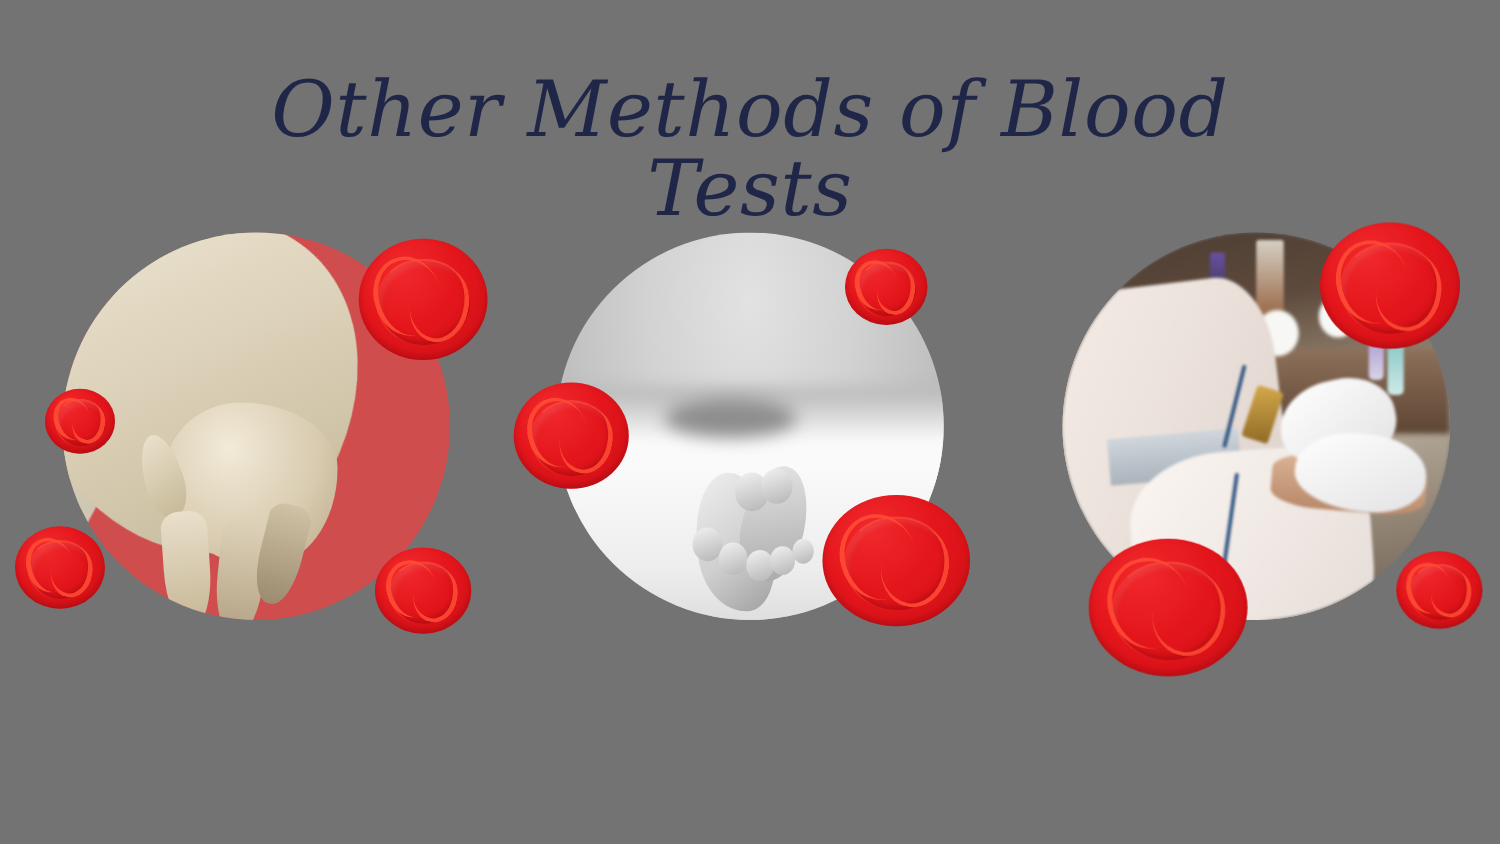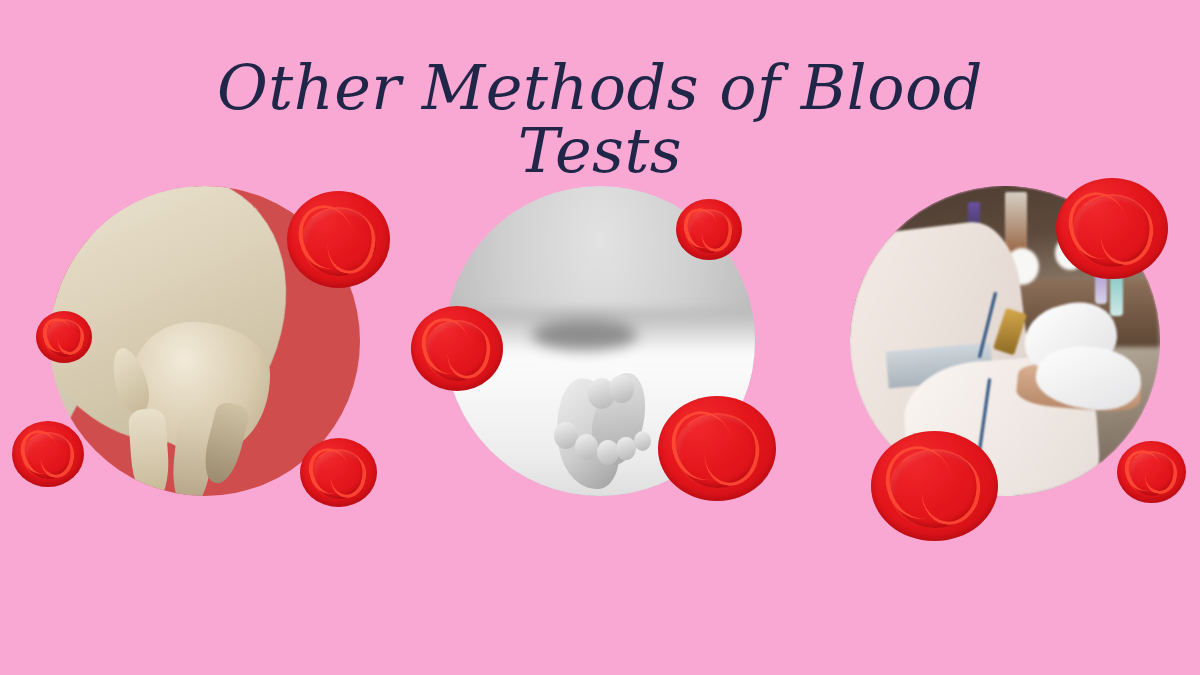--- a/index.html
+++ b/index.html
@@ -4,21 +4,21 @@
 <style>
   * { margin:0; padding:0; box-sizing:border-box; }
   html, body {
     width:1200px; height:675px;
     overflow:hidden;
     font-family:"Liberation Sans", sans-serif;
   }
   #slide {
     position:relative;
     width:1200px; height:675px;
-    background:#f9a8d4;
+    background:#737373;
   }
 
   
   #title {
     position:absolute;
     left:0; top:56px;
     width:1200px;
     text-align:center;
     font-family:"DejaVu Serif", "Liberation Serif", serif;
     font-style:italic;

